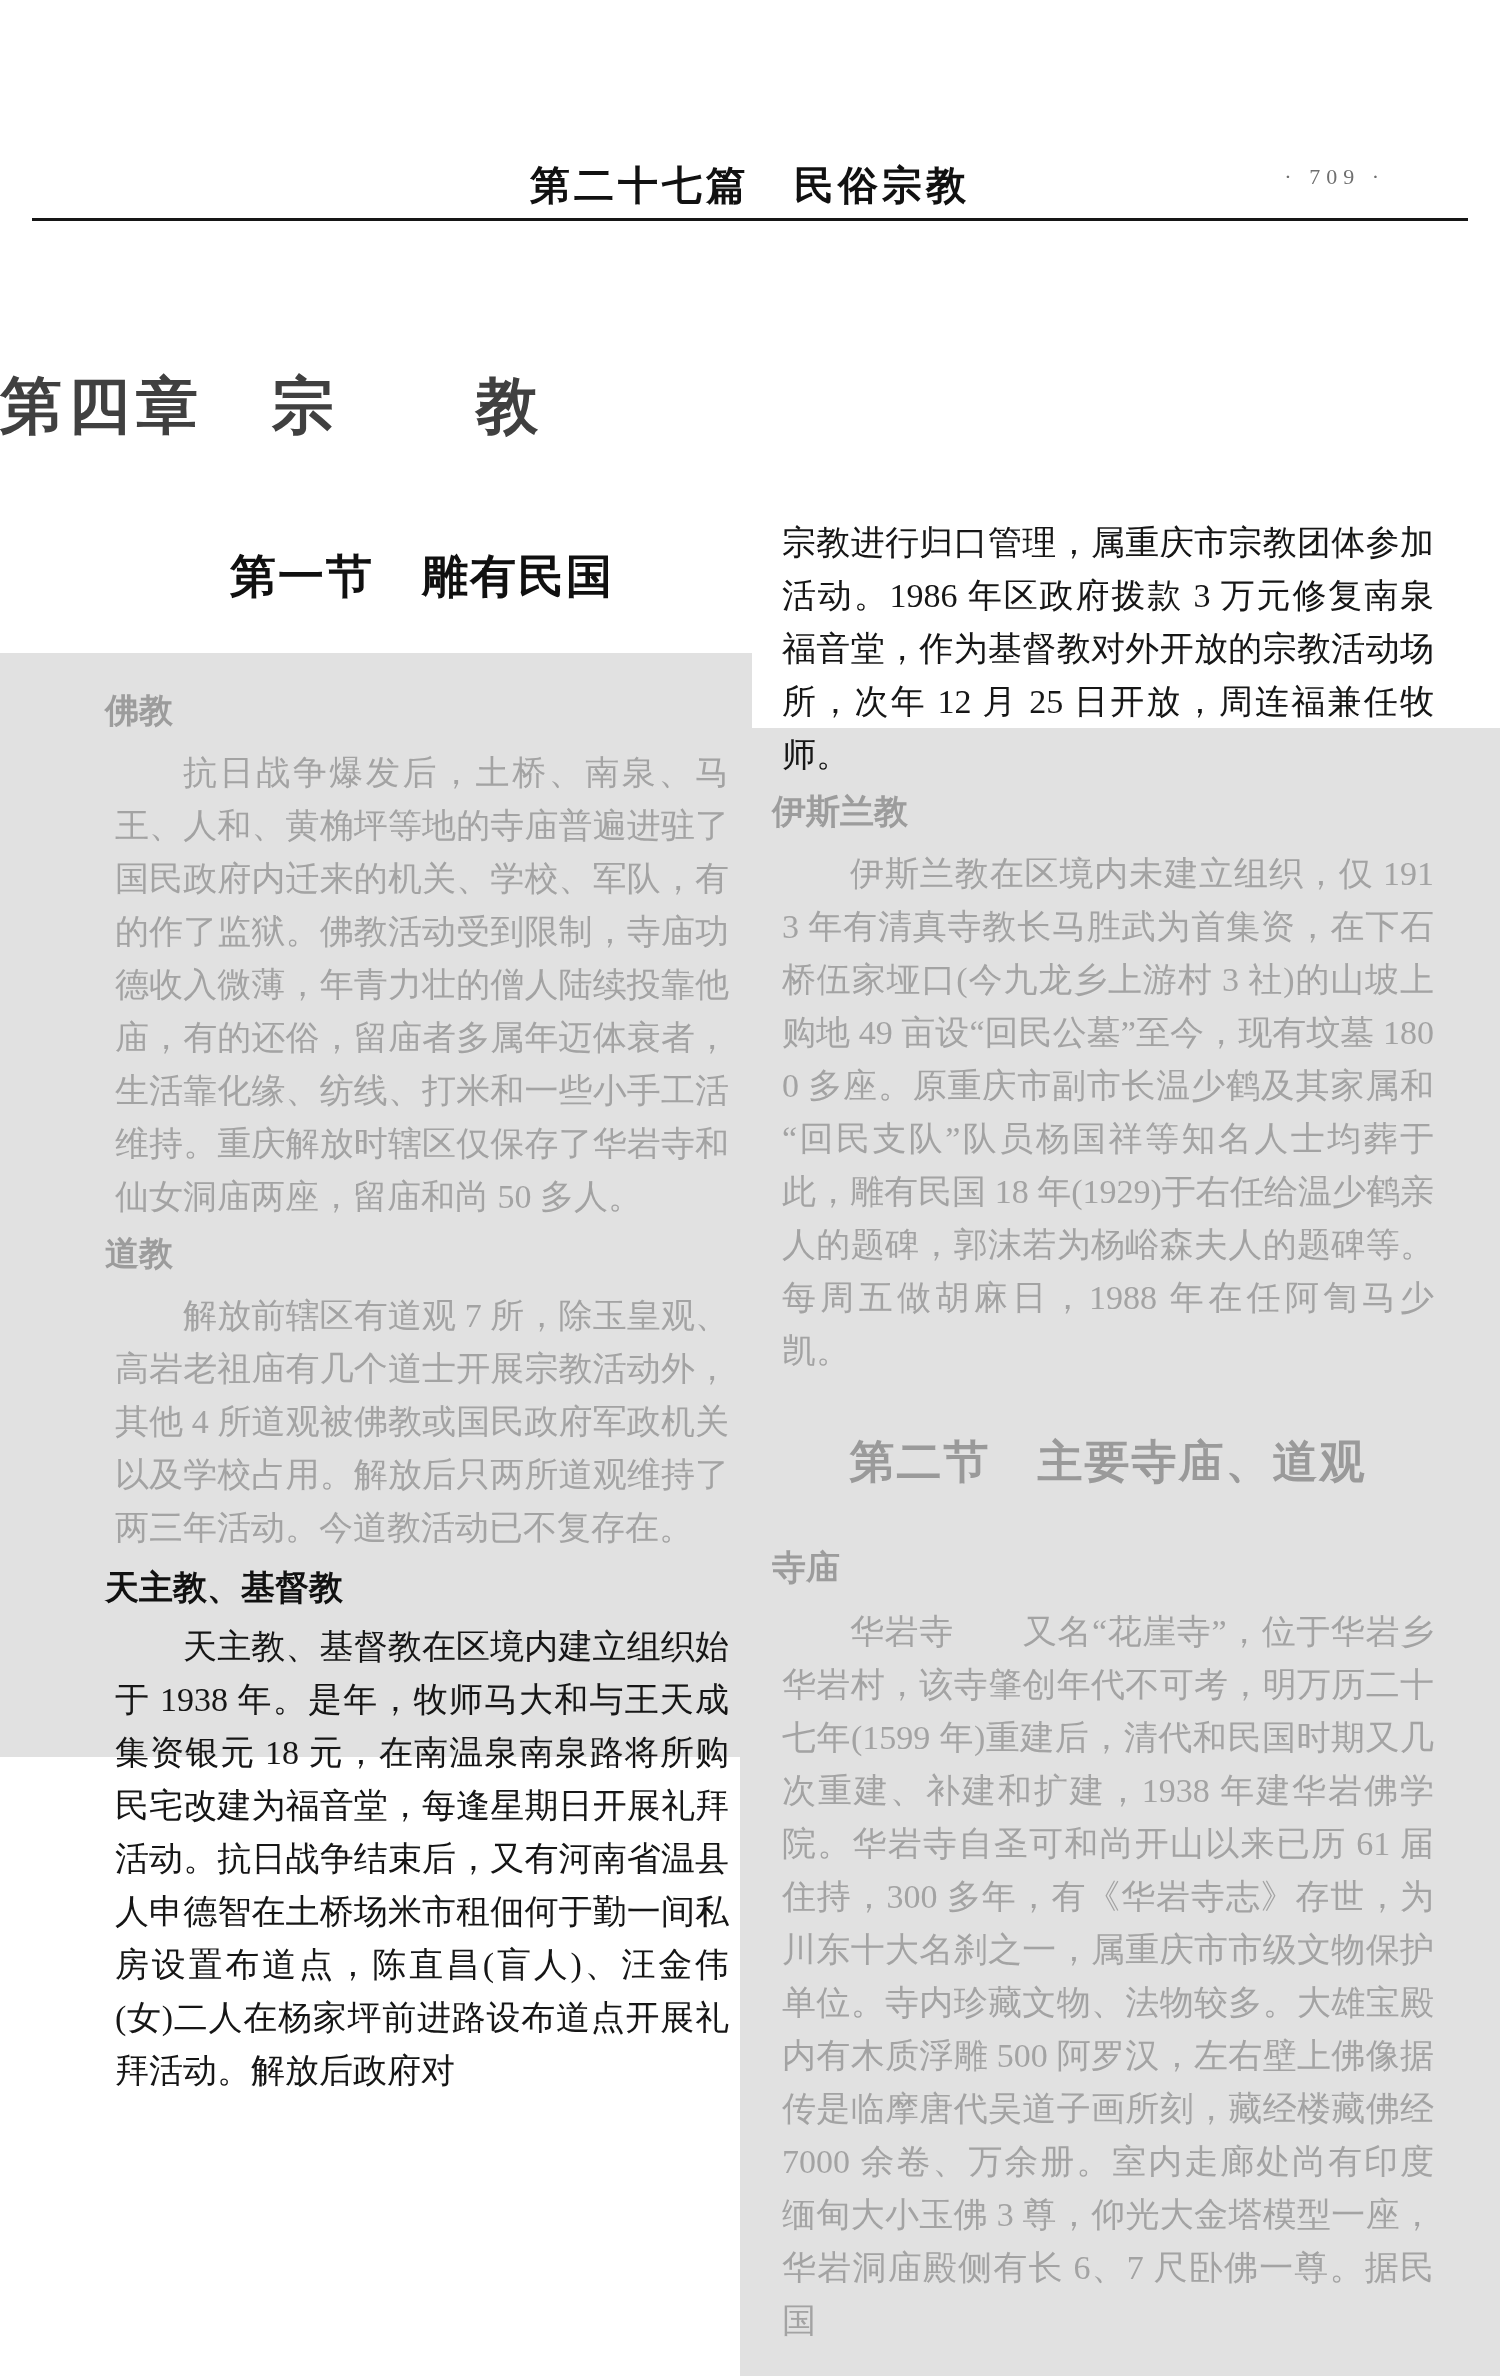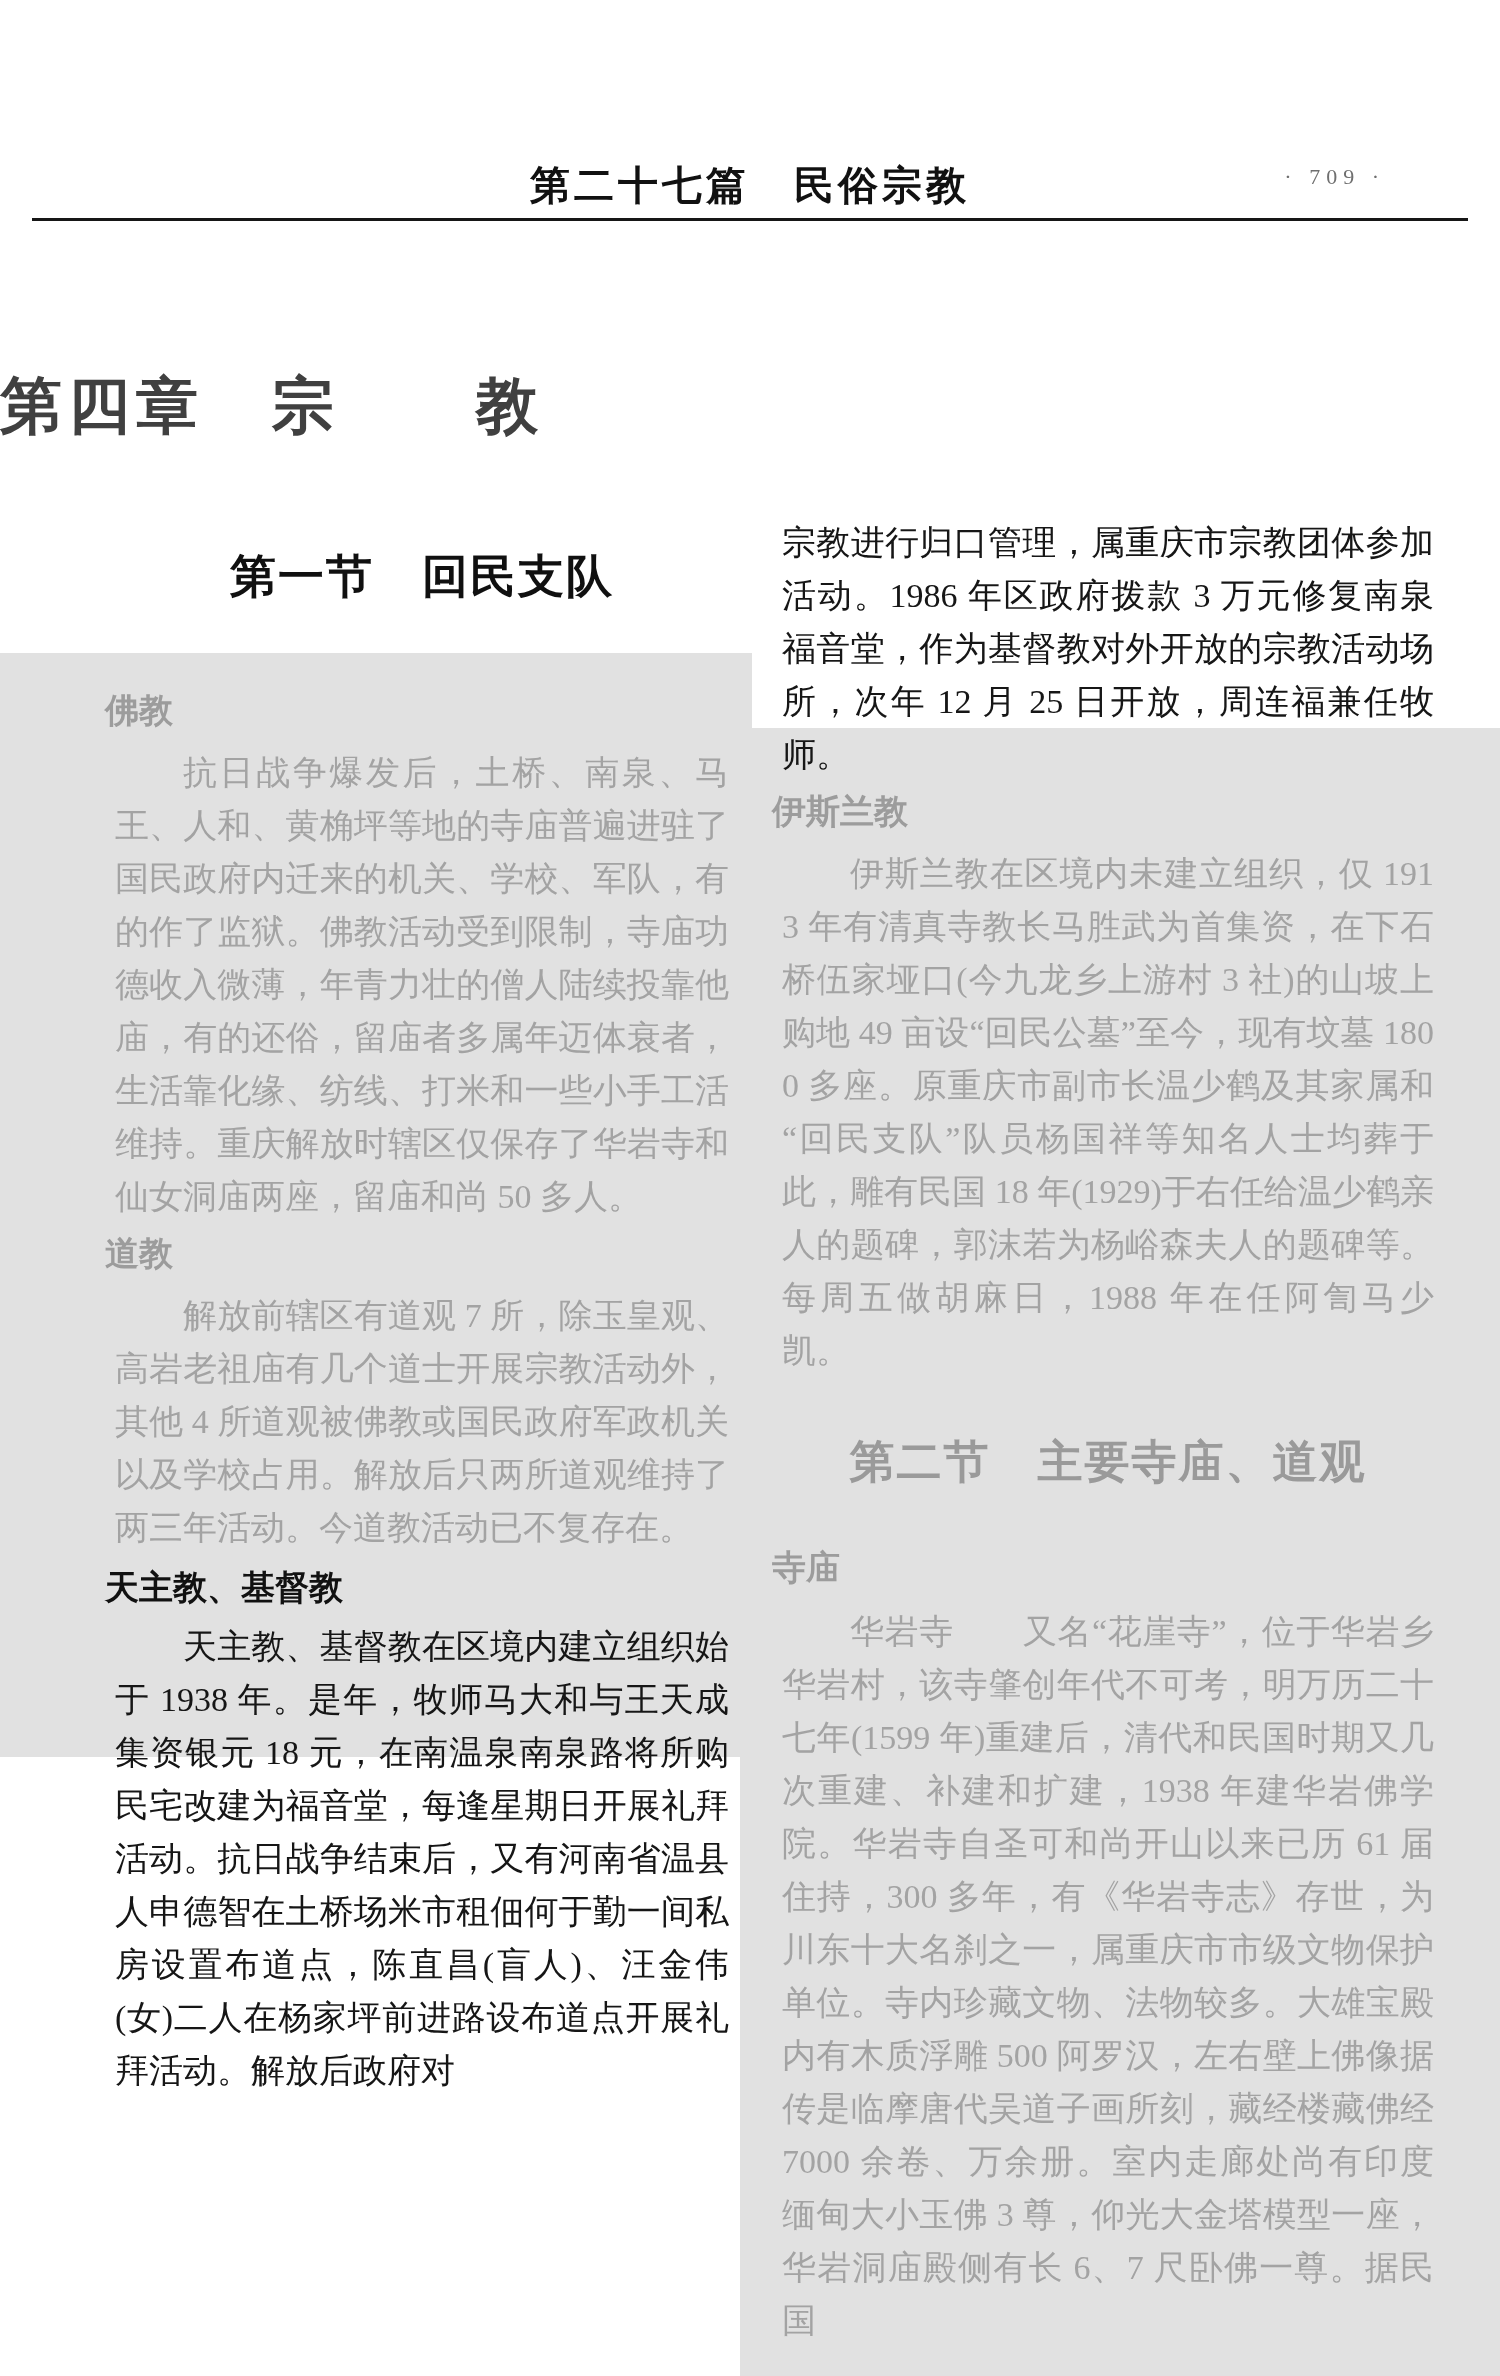--- a/index.html
+++ b/index.html
@@ -88,21 +88,21 @@
   <div class="gray-block gray-left"></div>
   <div class="gray-block gray-right"></div>
 
   <div class="running-head">第二十七篇　民俗宗教</div>
   <div class="page-number">· 709 ·</div>
   <div class="head-rule"></div>
 
   <div class="chapter-title">第四章　宗　　教</div>
 
   <div class="col col-left">
-    <div class="section-title">第一节　回民支队</div>
+    <div class="section-title">第一节　雕有民国</div>
 
     <div class="subhead gray first">佛教</div>
     <p class="body-p gray">抗日战争爆发后，土桥、南泉、马王、人和、黄桷坪等地的寺庙普遍进驻了国民政府内迁来的机关、学校、军队，有的作了监狱。佛教活动受到限制，寺庙功德收入微薄，年青力壮的僧人陆续投靠他庙，有的还俗，留庙者多属年迈体衰者，生活靠化缘、纺线、打米和一些小手工活维持。重庆解放时辖区仅保存了华岩寺和仙女洞庙两座，留庙和尚 50 多人。</p>
 
     <div class="subhead gray mid">道教</div>
     <p class="body-p gray">解放前辖区有道观 7 所，除玉皇观、高岩老祖庙有几个道士开展宗教活动外，其他 4 所道观被佛教或国民政府军政机关以及学校占用。解放后只两所道观维持了两三年活动。今道教活动已不复存在。</p>
 
     <div class="subhead mid">天主教、基督教</div>
     <p class="body-p">天主教、基督教在区境内建立组织始于 1938 年。是年，牧师马大和与王天成集资银元 18 元，在南温泉南泉路将所购民宅改建为福音堂，每逢星期日开展礼拜活动。抗日战争结束后，又有河南省温县人申德智在土桥场米市租佃何于勤一间私房设置布道点，陈直昌(盲人)、汪金伟(女)二人在杨家坪前进路设布道点开展礼拜活动。解放后政府对</p>
   </div>

